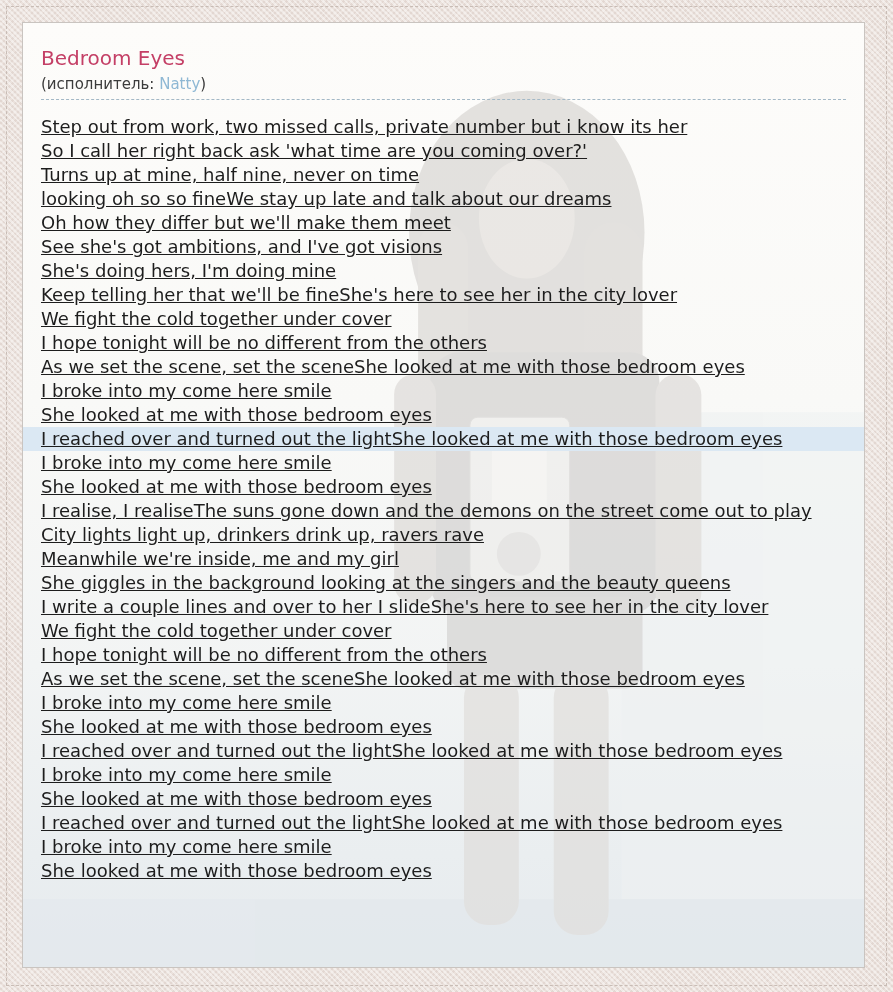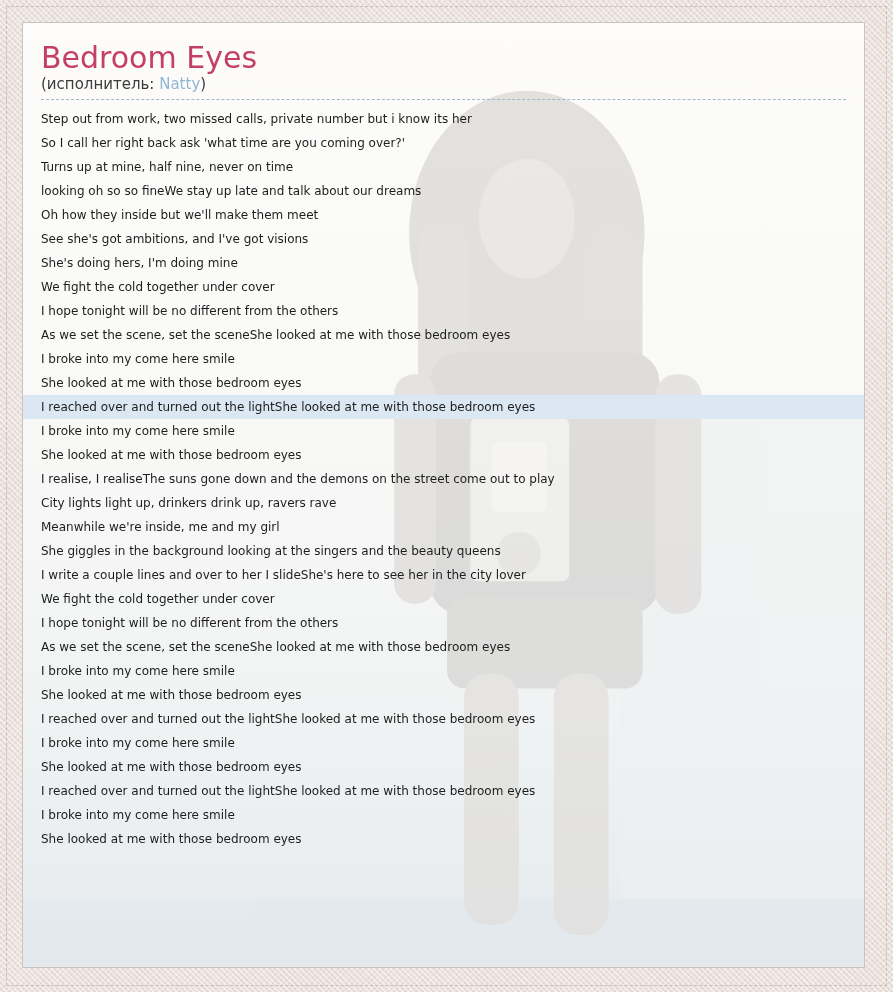--- a/index.html
+++ b/index.html
@@ -33,43 +33,44 @@
   .bg-photo{
     position:absolute;inset:0;width:100%;height:100%;
     pointer-events:none;
   }
   .inner{
     position:absolute;inset:0;
     padding:18px 0 0 18px;
   }
   h1.title{
     margin:2px 0 0 0;
-    font-size:30px;
+    font-size:20px;
     font-weight:normal;
     line-height:30px;
     color:var(--title,#c43f66);
   }
   .subtitle{
     margin:2px 18px 0 0;
     font-size:15px;
     line-height:19px;
     color:var(--subtitle_text,#3b3b3b);
     border-bottom:1px dashed var(--separator,#a3b8c6);
     padding-bottom:5px;
   }
   .artist-link{
     color:var(--artist_link,#8fb8d4);
     text-decoration:none;
   }
   .lyrics{
-    margin:7px 0 0 -18px;
-    font-size:12px;
+    margin:15px 0 0 -18px;
+    font-size:18px;
     line-height:24px;
     color:var(--text,#1d1d1d);
     white-space:nowrap;
+    text-decoration:underline;
   }
   .line{
     padding-left:18px;
     height:24px;
   }
   .line.hl{
     background:var(--highlight_bg,#dbe8f3);
   }
 </style>
 </head>
@@ -104,23 +105,24 @@
     <div class="inner">
       <h1 class="title">Bedroom Eyes</h1>
 
       <div class="subtitle"><span>(исполнитель: </span><a href="#" class="artist-link">Natty</a><span>)</span></div>
 
       <div class="lyrics" id="lyrics">
           <div class="line">Step out from work, two missed calls, private number but i know its her</div>
           <div class="line">So I call her right back ask 'what time are you coming over?'</div>
           <div class="line">Turns up at mine, half nine, never on time</div>
           <div class="line">looking oh so so fineWe stay up late and talk about our dreams</div>
-          <div class="line">Oh how they inside but we'll make them meet</div>
+          <div class="line">Oh how they differ but we'll make them meet</div>
           <div class="line">See she's got ambitions, and I've got visions</div>
           <div class="line">She's doing hers, I'm doing mine</div>
+          <div class="line">Keep telling her that we'll be fineShe's here to see her in the city lover</div>
           <div class="line">We fight the cold together under cover</div>
           <div class="line">I hope tonight will be no different from the others</div>
           <div class="line">As we set the scene, set the sceneShe looked at me with those bedroom eyes</div>
           <div class="line">I broke into my come here smile</div>
           <div class="line">She looked at me with those bedroom eyes</div>
           <div class="line hl">I reached over and turned out the lightShe looked at me with those bedroom eyes</div>
           <div class="line">I broke into my come here smile</div>
           <div class="line">She looked at me with those bedroom eyes</div>
           <div class="line">I realise, I realiseThe suns gone down and the demons on the street come out to play</div>
           <div class="line">City lights light up, drinkers drink up, ravers rave</div>

